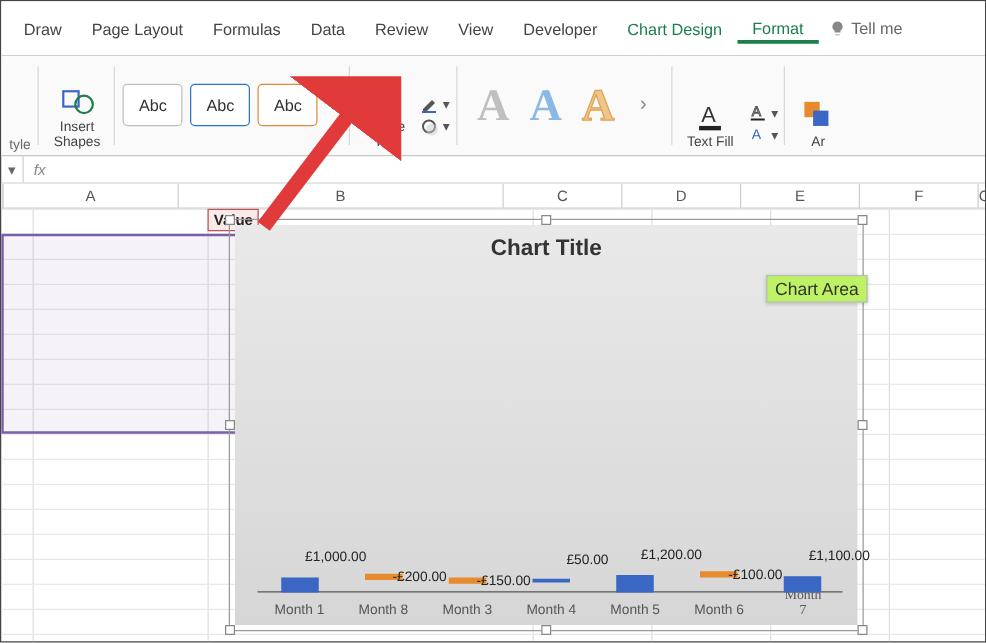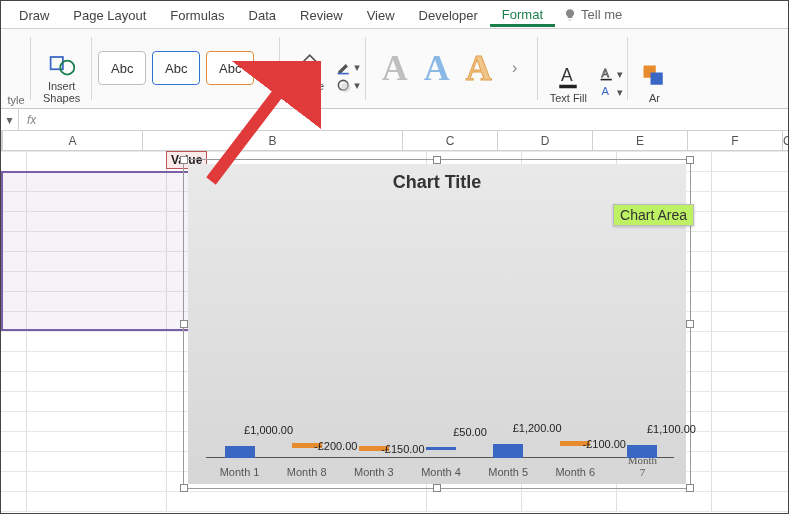--- a/index.html
+++ b/index.html
@@ -1,19 +1,19 @@
 <!DOCTYPE html>
 <html><head>
 <meta charset="utf-8">
 <style>
   * { box-sizing: border-box; margin: 0; padding: 0; font-family: "Segoe UI", Arial, sans-serif; }
   body { background: #fff; width: 789px; height: 514px; overflow: hidden; position: relative; border:1px solid #444; }
 
   
-  .tabs { display:flex; align-items:center; height:28px; padding:0 6px; font-size:13px; color:#444; border-bottom:1px solid #d0d0d0; background:#fff;}
+  .tabs { display:flex; align-items:center; height:44px; padding:0 6px; font-size:13px; color:#444; border-bottom:1px solid #d0d0d0; background:#fff;}
   .tab { padding:4px 12px 2px; cursor:pointer; }
   .tab.context { color:#1a7f4a; font-weight:500; }
   .tab.context.active { border-bottom:3px solid #1a7f4a; }
   .tellme { display:flex; align-items:center; gap:4px; color:#666; margin-left:8px;}
   .bulb { width:14px; height:14px; }
 
   
   .ribbon { display:flex; height:80px; background:#fafafa; border-bottom:1px solid #c8c8c8; }
   .group { display:flex; flex-direction:column; align-items:center; justify-content:flex-end; padding:4px 6px 2px; position:relative; }
   .group::after { content:""; position:absolute; right:0; top:8px; bottom:8px; width:1px; background:#d8d8d8;}
@@ -78,20 +78,21 @@
 <body>
 
 <div class="tabs">
   <div class="tab">Draw</div>
   <div class="tab">Page Layout</div>
   <div class="tab">Formulas</div>
   <div class="tab">Data</div>
   <div class="tab">Review</div>
   <div class="tab">View</div>
   <div class="tab">Developer</div>
+  <div class="tab context">Chart Design</div>
   <div class="tab context active">Format</div>
   <div class="tellme">
     <svg class="bulb" viewBox="0 0 24 24">
         <path fill="#888" d="M9 21h6v-1H9v1zm3-19a7 7 0 0 0-4 12.7V17h8v-2.3A7 7 0 0 0 12 2z"></path>
       </svg>
     <span>Tell me</span>
   </div>
 </div>
 
 <div class="ribbon">

